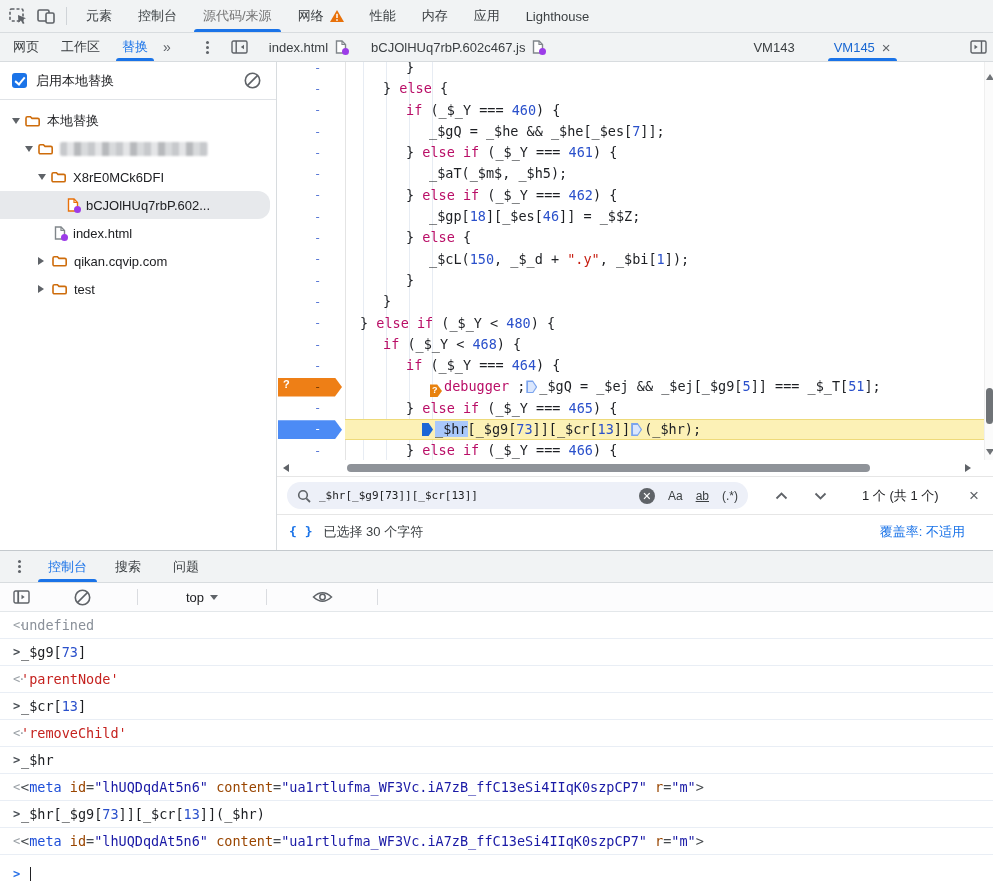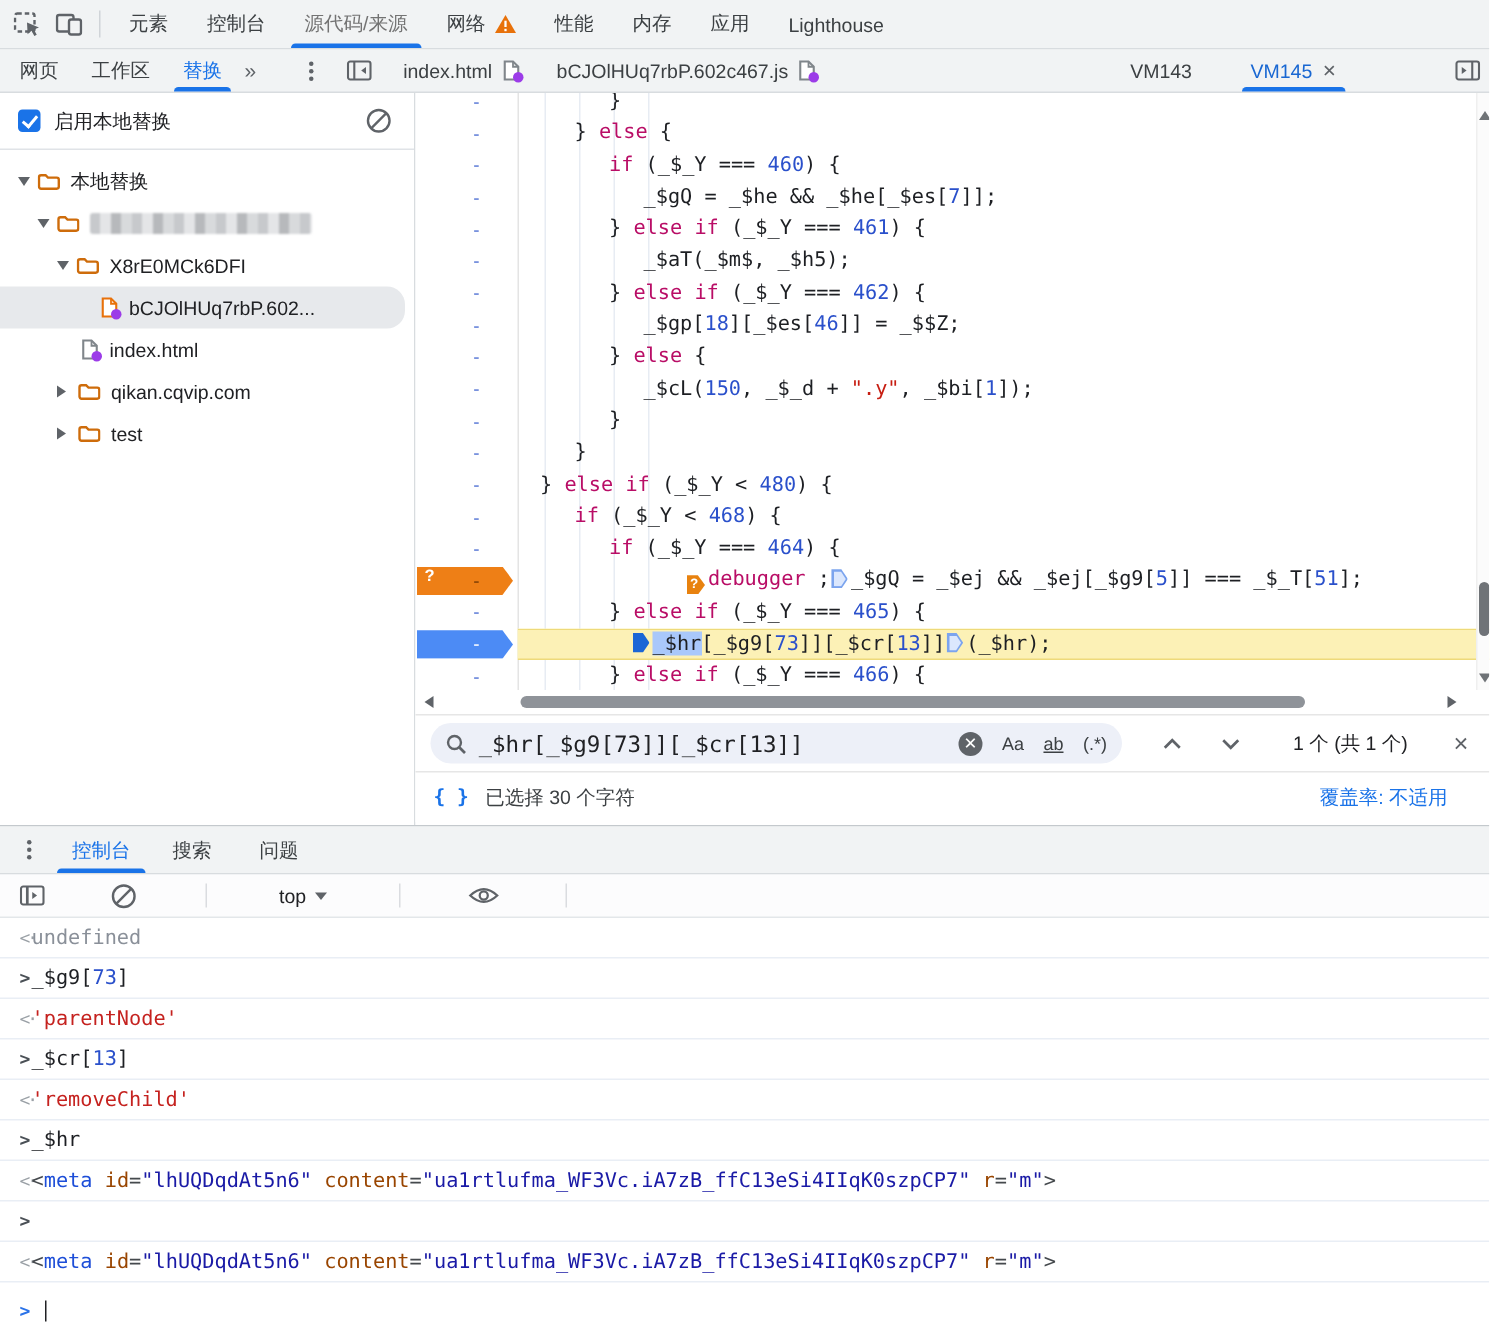--- a/index.html
+++ b/index.html
@@ -88,21 +88,21 @@
 
   
   .hscroll { height:16px; position:relative; background:#fff; }
   .hthumb { position:absolute; top:4px; left:70px; width:523px; height:8px; background:#8f9399; border-radius:4px; }
   .larr { position:absolute; left:6px; top:4px; width:0; height:0; border-top:4px solid transparent; border-bottom:4px solid transparent; border-right:6px solid #5f6368; }
   .rarr { position:absolute; right:22px; top:4px; width:0; height:0; border-top:4px solid transparent; border-bottom:4px solid transparent; border-left:6px solid #5f6368; }
 
   
   .searchrow { height:38px; border-top:1px solid #e6e6e6; display:flex; align-items:center; padding:0 8px 0 10px; background:#fff; }
   .spill { width:461px; height:27px; background:#edf0f8; border-radius:14px; display:flex; align-items:center; padding:0 10px 0 10px; }
-  .squery { flex:1; margin-left:8px; font-family:"DejaVu Sans Mono","Liberation Mono",monospace; font-size:15px; color:#202124; white-space:nowrap; overflow:hidden; }
+  .squery { flex:1; margin-left:8px; font-family:"DejaVu Sans Mono","Liberation Mono",monospace; font-size:11px; color:#202124; white-space:nowrap; overflow:hidden; }
   .sclear { width:16px; height:16px; border-radius:50%; background:#5f6368; color:#fff; font-size:11px; line-height:16px; text-align:center; cursor:pointer; flex:none; }
   .stoggle { margin-left:13px; color:#3c4043; font-size:12px; cursor:pointer; white-space:nowrap; }
   .stoggle.u { text-decoration:underline; }
   .snav { margin-left:27px; display:flex; align-items:center; cursor:pointer; }
   .snav + .snav { margin-left:26px; }
   .sresults { margin-left:35px; color:#202124; white-space:nowrap; }
   .sclose { margin-left:auto; margin-right:6px; font-size:17px; color:#5f6368; cursor:pointer; }
 
   
   .statusrow { height:34px; border-top:1px solid #e6e6e6; display:flex; align-items:center; padding:0 28px 0 12px; background:#fff; }
@@ -426,21 +426,21 @@
               </div>
               <div class="cline" style="padding-left: 61px;"><span class="t-k">if</span><span class="t-p"> (_$_Y === </span><span class="t-n">464</span><span class="t-p">) {</span></div>
             </div>
             <div class="crow">
               <div class="gut">
                 <div class="gmark o">
                   <span class="q">?</span>
                   <span class="d">-</span>
                 </div>
               </div>
-              <div class="cline" style="padding-left: 84px; margin-left: 28px;"><span class="pent cond">?</span><span class="t-k">debugger</span><span class="t-p"> ;</span><span class="pent out"><i></i></span><span class="t-p">_$gQ = _$ej &amp;&amp; _$ej[_$g9[</span><span class="t-n">5</span><span class="t-p">]] === _$_T[</span><span class="t-n">51</span><span class="t-p">];</span></div>
+              <div class="cline" style="padding-left: 84px;"><span class="pent cond">?</span><span class="t-k">debugger</span><span class="t-p"> ;</span><span class="pent out"><i></i></span><span class="t-p">_$gQ = _$ej &amp;&amp; _$ej[_$g9[</span><span class="t-n">5</span><span class="t-p">]] === _$_T[</span><span class="t-n">51</span><span class="t-p">];</span></div>
             </div>
             <div class="crow">
               <div class="gut">
                 <span class="gdash">-</span>
               </div>
               <div class="cline" style="padding-left: 61px;"><span class="t-p">} </span><span class="t-k">else</span><span class="t-p"> </span><span class="t-k">if</span><span class="t-p"> (_$_Y === </span><span class="t-n">465</span><span class="t-p">) {</span></div>
             </div>
             <div class="crow exec">
               <div class="gut">
                 <div class="gmark b">
@@ -569,20 +569,21 @@
         <div class="crow2 m-input">
           <span class="chev">&gt;</span>
           <span class="ctext"><span class="t-p">_$hr</span></span>
         </div>
         <div class="crow2 m-result">
           <span class="chev">&lt;·</span>
           <span class="ctext"><span class="t-d">&lt;</span><span class="t-t">meta</span><span class="t-p"> </span><span class="t-a">id</span><span class="t-d">=</span><span class="t-v">"lhUQDqdAt5n6"</span><span class="t-p"> </span><span class="t-a">content</span><span class="t-d">=</span><span class="t-v">"ua1rtlufma_WF3Vc.iA7zB_ffC13eSi4IIqK0szpCP7"</span><span class="t-p"> </span><span class="t-a">r</span><span class="t-d">=</span><span class="t-v">"m"</span><span class="t-d">&gt;</span></span>
         </div>
         <div class="crow2 m-input">
           <span class="chev">&gt;</span>
+          <span class="ctext"><span class="t-p">_$hr[_$g9[</span><span class="t-n">73</span><span class="t-p">]][_$cr[</span><span class="t-n">13</span><span class="t-p">]](_$hr)</span></span>
         </div>
         <div class="crow2 m-result">
           <span class="chev">&lt;·</span>
           <span class="ctext"><span class="t-d">&lt;</span><span class="t-t">meta</span><span class="t-p"> </span><span class="t-a">id</span><span class="t-d">=</span><span class="t-v">"lhUQDqdAt5n6"</span><span class="t-p"> </span><span class="t-a">content</span><span class="t-d">=</span><span class="t-v">"ua1rtlufma_WF3Vc.iA7zB_ffC13eSi4IIqK0szpCP7"</span><span class="t-p"> </span><span class="t-a">r</span><span class="t-d">=</span><span class="t-v">"m"</span><span class="t-d">&gt;</span></span>
         </div>
         <div class="crow2 m-prompt">
           <span class="chev">&gt;</span>
           <span class="ctext"></span>
           <span class="caret"></span>
         </div>

